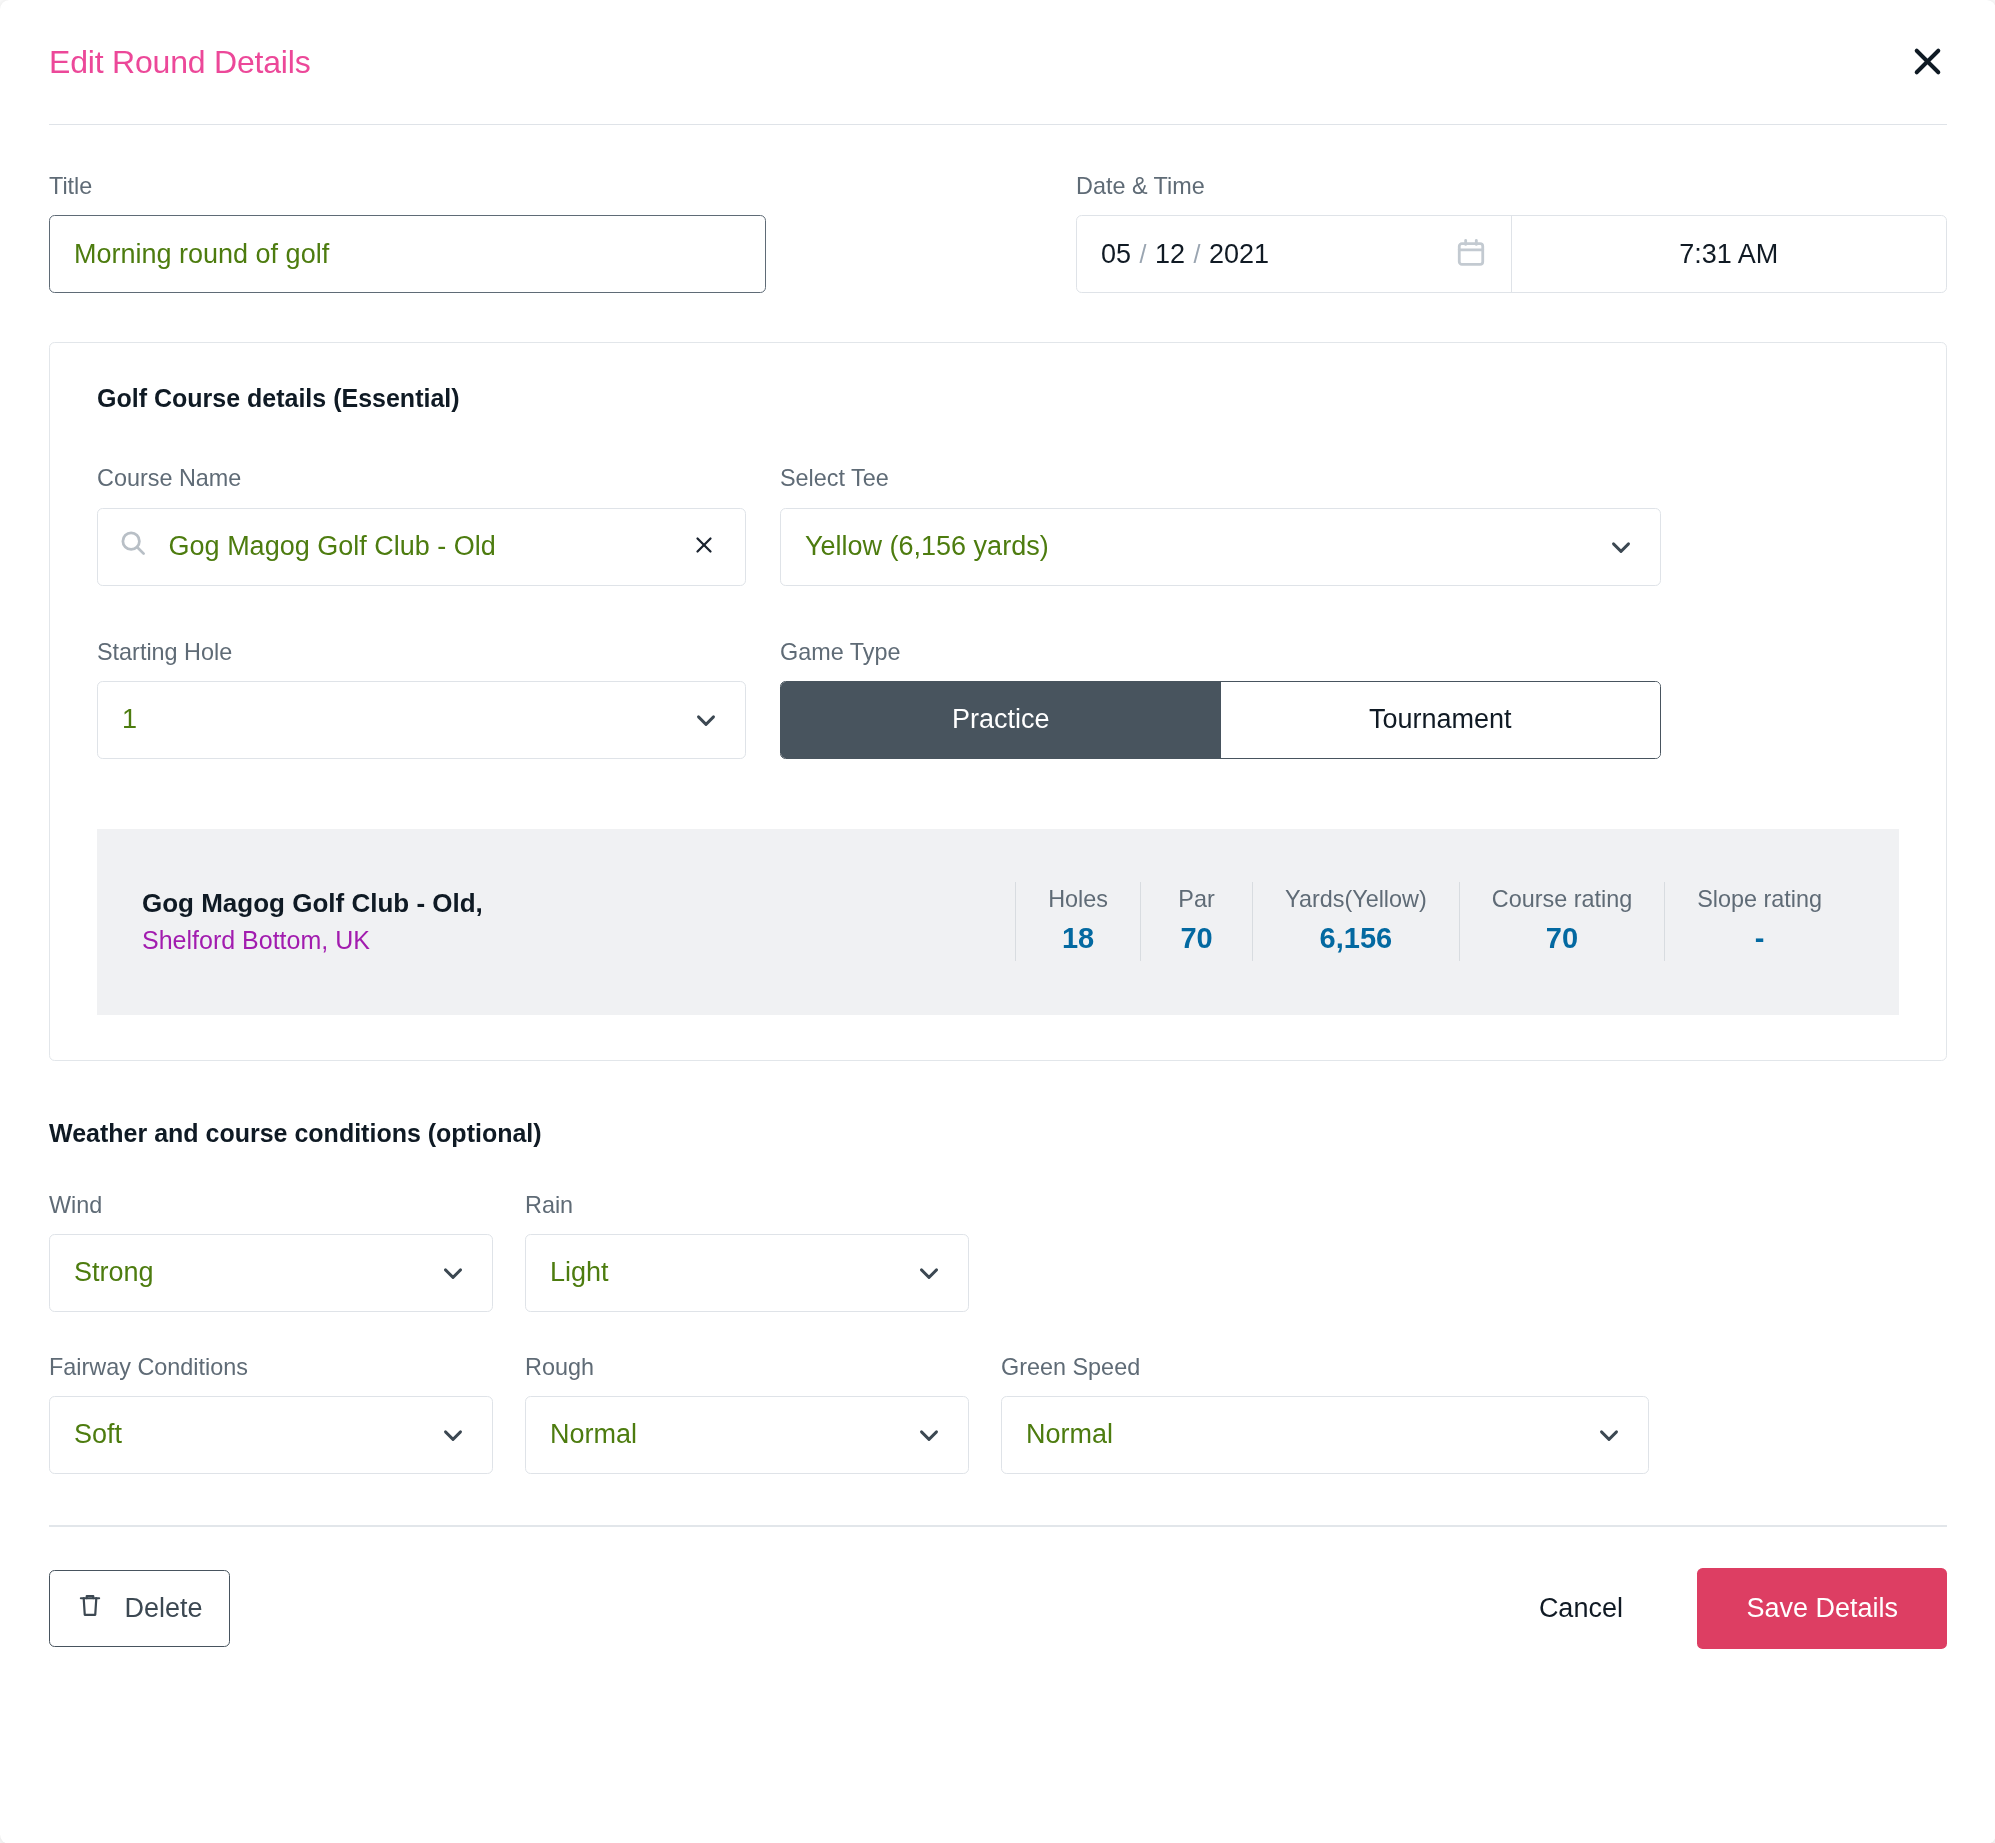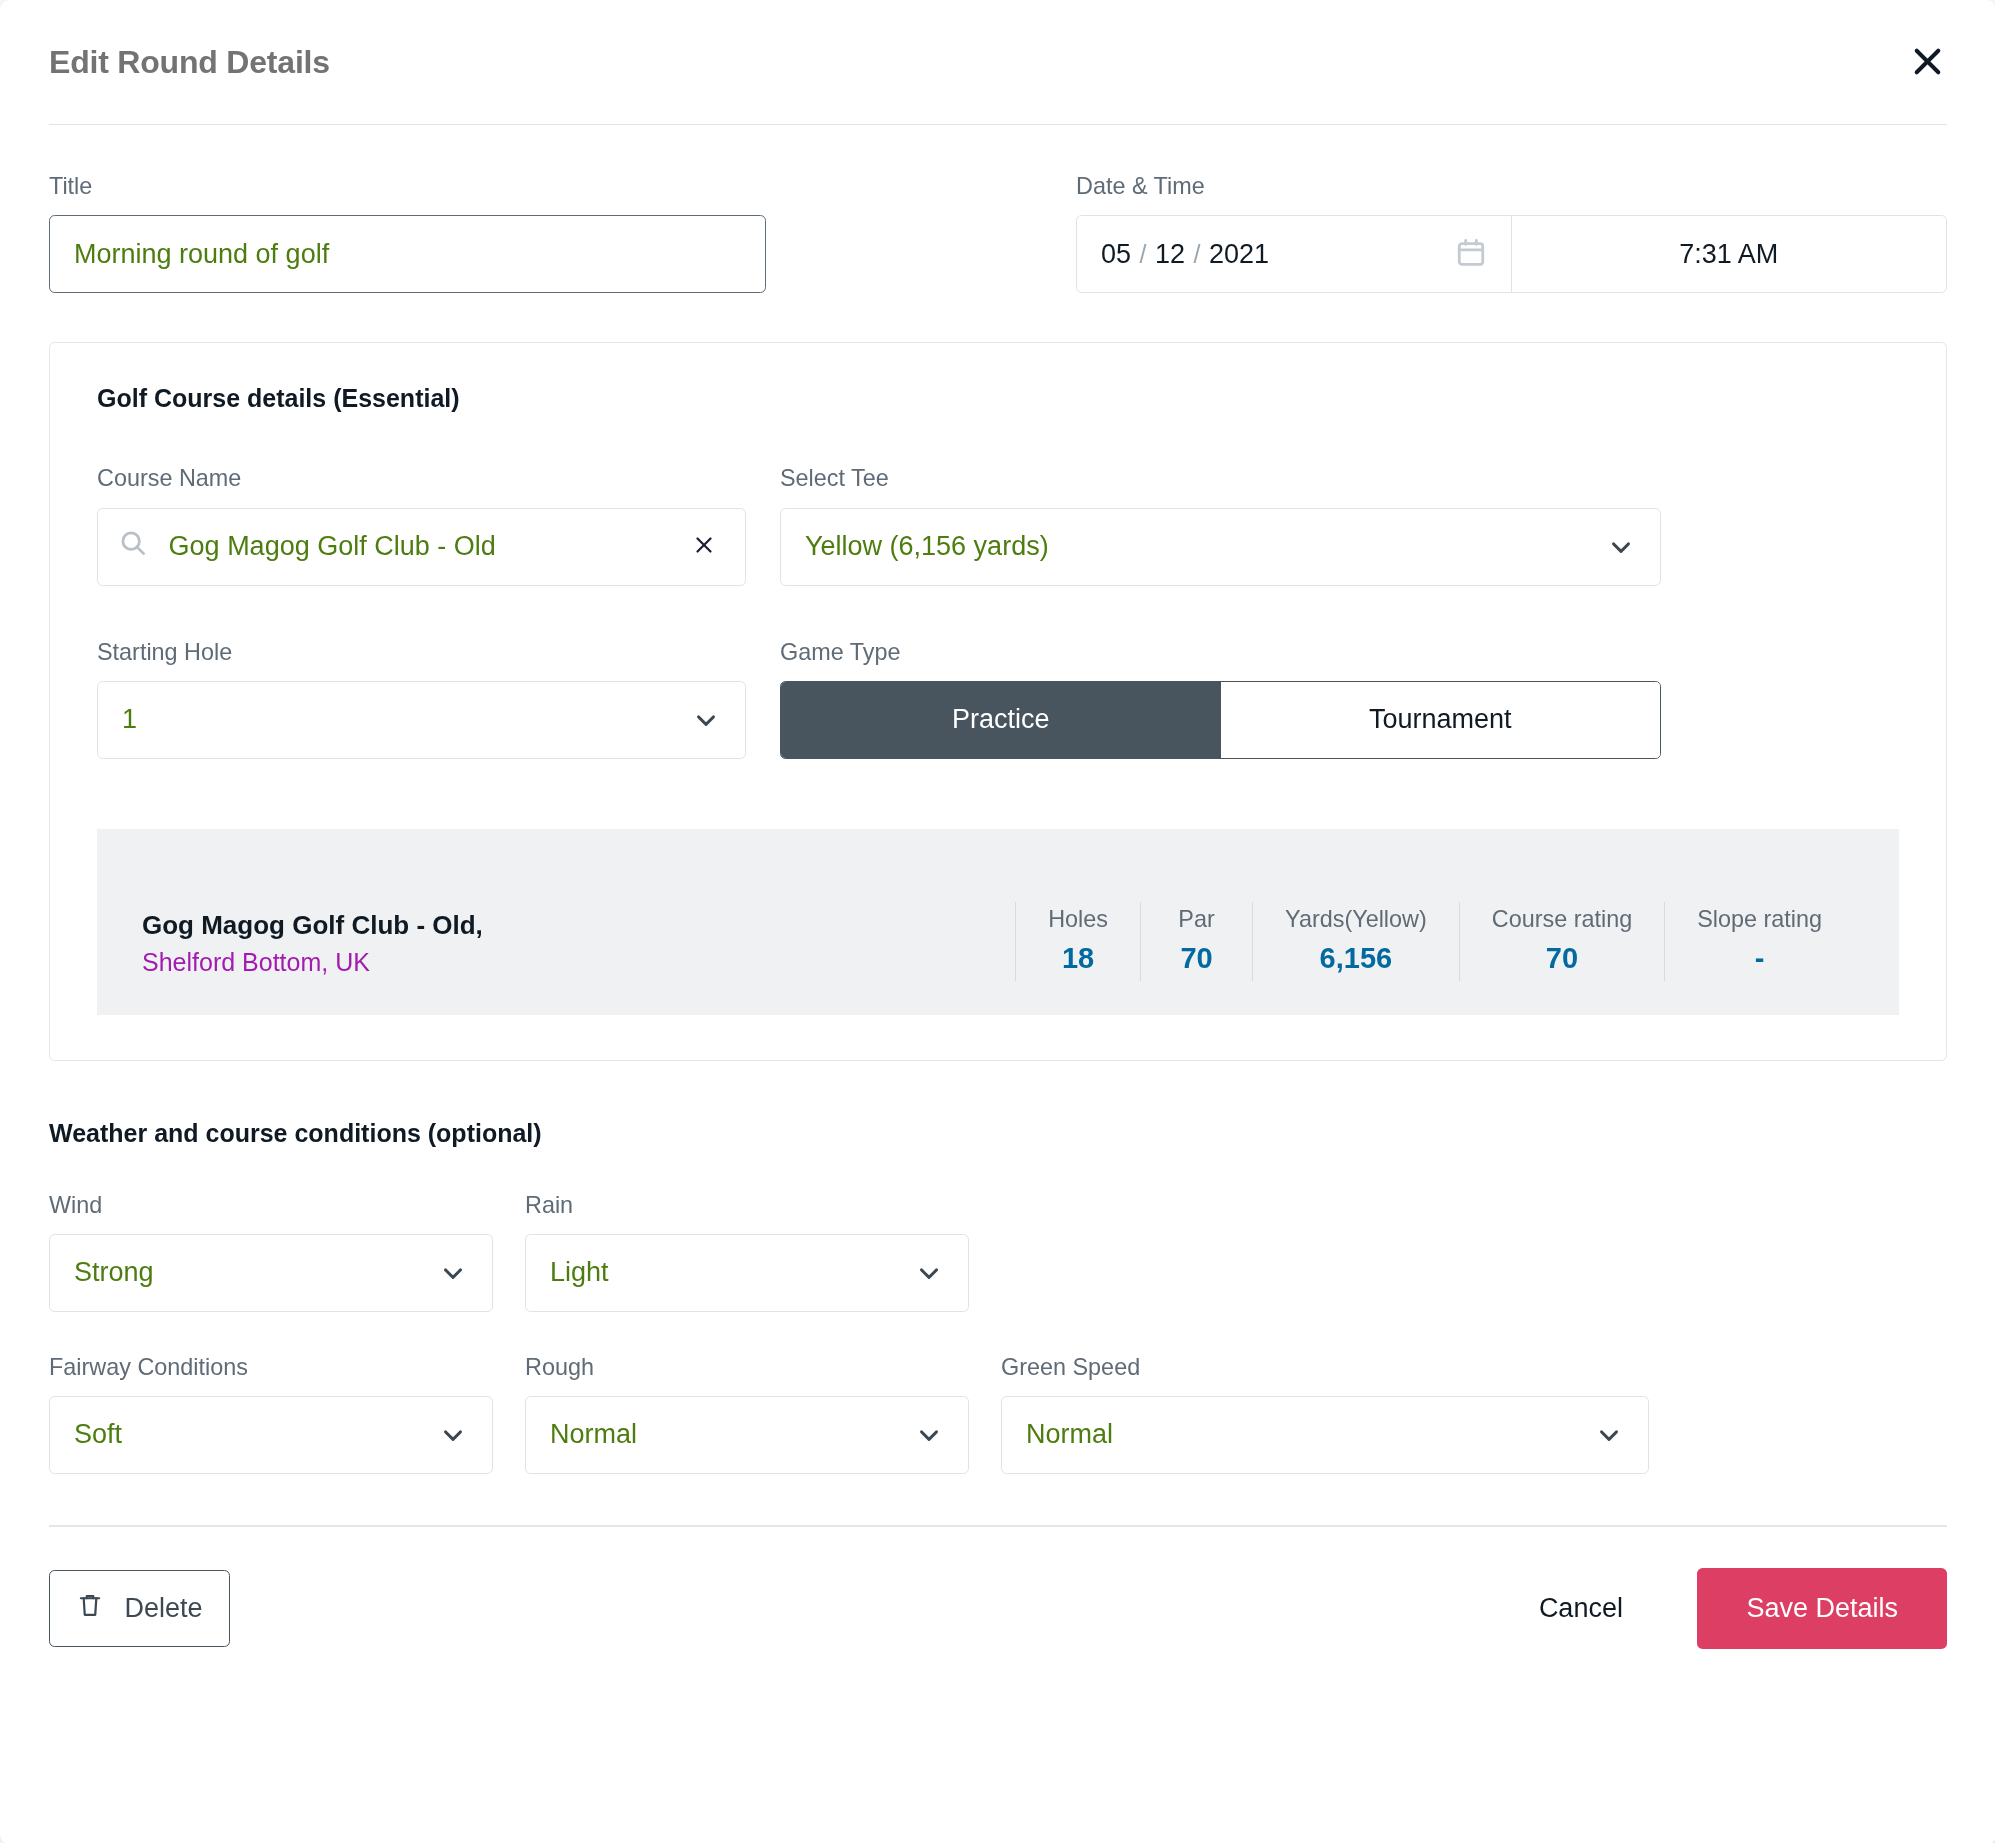--- a/index.html
+++ b/index.html
@@ -26,22 +26,22 @@
   
   .modal-header {
     display: flex;
     align-items: flex-start;
     justify-content: space-between;
     padding-top: 43px;
     padding-bottom: 0;
   }
   .modal-title {
     font-size: 32px;
-    font-weight: bold;
-    color: #737373;
+    font-weight: normal;
+    color: #ec4899;
     letter-spacing: -0.2px;
     line-height: 1.2;
   }
   .close-btn {
     width: 51px; height: 51px;
     display: flex; align-items: center; justify-content: center;
     background: none; border: none; cursor: pointer;
     margin-top: -7.5px; margin-right: -5.6px;
   }
   .close-btn svg { display: block; }
@@ -178,21 +178,21 @@
   .toggle-opt.active {
     background: #48545e;
     color: #ffffff;
   }
 
   
   .summary {
     margin-top: 70px;
     background: #f0f1f3;
     display: flex;
-    align-items: flex-end;
+    align-items: center;
     padding: 34px 45px;
     min-height: 186px;
   }
   .summary-name { flex: 1 1 auto; }
   .summary-name .n1 {
     font-size: 26px; font-weight: bold; color: #0f1a24;
     line-height: 1.45;
   }
   .summary-name .n2 {
     font-size: 25px; color: #a21caf; line-height: 1.45;

